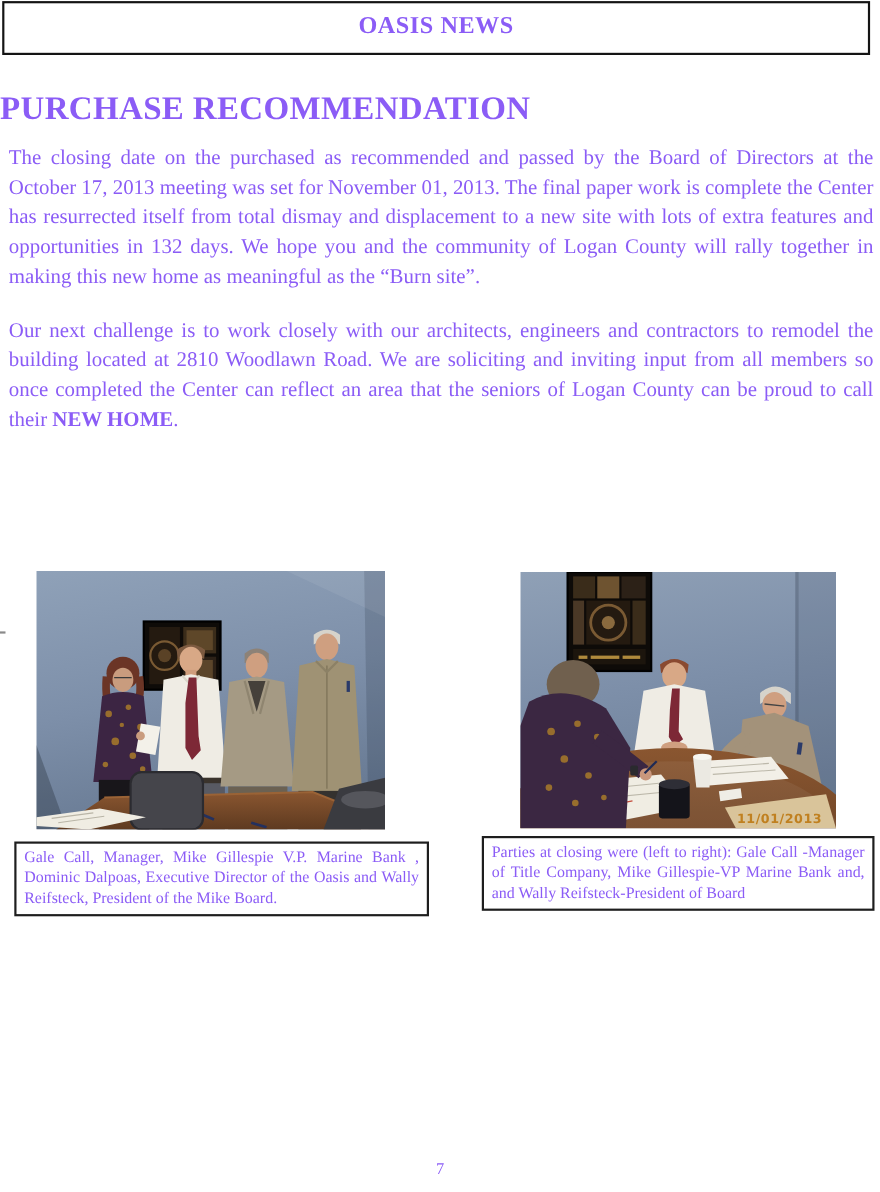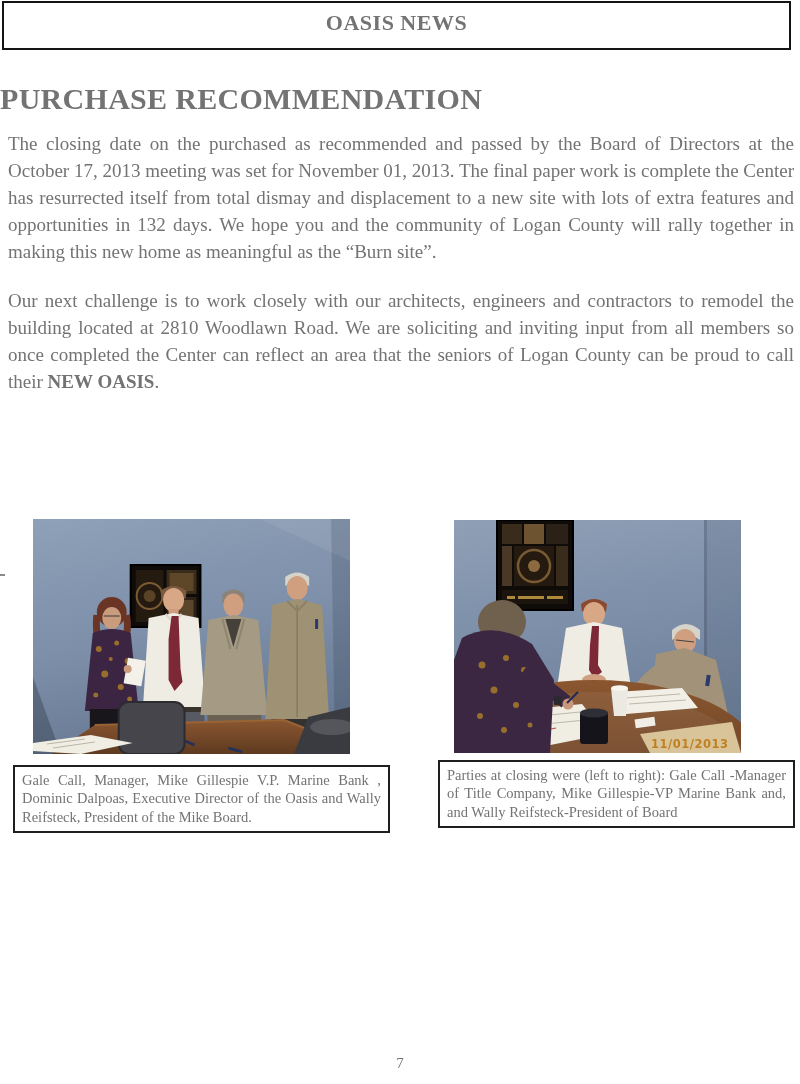--- a/index.html
+++ b/index.html
@@ -1,21 +1,21 @@
 <!DOCTYPE html>
 <html><head>
 <meta charset="utf-8">
 <style>
   html,body{margin:0;padding:0;background:#ffffff;}
   .page{
     position:relative;
     width:800px;height:1084px;
     background:#ffffff;
     font-family:"Liberation Serif", serif;
-    color:#737373;
+    color:#8b5cf6;
     overflow:hidden;
   }
   .masthead{
     position:absolute;left:2px;top:1px;width:789px;height:49px;
     border:2.5px solid #141414;
     box-sizing:border-box;
     display:flex;justify-content:center;align-items:flex-start;
   }
   .masthead-title{
     font-weight:bold;font-size:22px;letter-spacing:.5px;
@@ -57,21 +57,21 @@
 <div class="page">
 
   <div class="masthead">
     <div class="masthead-title">OASIS NEWS</div>
   </div>
 
   <div class="article-title">PURCHASE RECOMMENDATION</div>
 
   <div class="body-copy">
     <p>The closing date on the purchased as recommended and passed by the Board of Directors at the October 17, 2013 meeting was set for November 01, 2013. The final paper work is complete the Center has resurrected itself from total dismay and displacement to a new site with lots of extra features and opportunities in 132 days. We hope you and the community of Logan County will rally together in making this new home as meaningful as the “Burn site”.</p>
-    <p><span>Our next challenge is to work closely with our architects, engineers and contractors to remodel the building located at 2810 Woodlawn Road. We are soliciting and inviting input from all members so once completed the Center can reflect an area that the seniors of Logan County can be proud to call their </span><b>NEW OASIS</b><span>.</span></p>
+    <p><span>Our next challenge is to work closely with our architects, engineers and contractors to remodel the building located at 2810 Woodlawn Road. We are soliciting and inviting input from all members so once completed the Center can reflect an area that the seniors of Logan County can be proud to call their </span><b>NEW HOME</b><span>.</span></p>
   </div>
 
   <div class="stray-mark"></div>
 
   <div class="photo-frame" style="left:33px;top:519px;" role="img" aria-label="Four people standing behind a wooden conference table in a blue-walled meeting room">
     <svg width="317" height="235" viewBox="0 0 318 235" preserveAspectRatio="none">
       <defs>
         <linearGradient id="wallL" x1="0" y1="0" x2="0.25" y2="1">
           <stop offset="0" stop-color="#8fa1b8"></stop>
           <stop offset="0.55" stop-color="#7d8fa9"></stop>
@@ -163,21 +163,21 @@
         <ellipse cx="300" cy="208" rx="22" ry="8" fill="#55565c"></ellipse>
       </g>
 
       <g>
         <polygon points="0,224 58,216 100,224 48,235 0,232" fill="#f0ede3"></polygon>
         <path d="M14,225 L52,220 M20,229 L62,223" stroke="#b9b5a7" stroke-width="1"></path>
       </g>
     </svg>
   </div>
 
-  <div class="photo-frame" style="left:454px;top:520px;" role="img" aria-label="Three people seated at a round wooden table signing closing documents">
+  <div class="photo-frame" style="left:473px;top:520px;" role="img" aria-label="Three people seated at a round wooden table signing closing documents">
     <svg width="287" height="233" viewBox="0 0 287 233" preserveAspectRatio="none">
       <defs>
         <linearGradient id="wallR" x1="0" y1="0" x2="0.2" y2="1">
           <stop offset="0" stop-color="#8fa0b6"></stop>
           <stop offset="0.5" stop-color="#7d8fa9"></stop>
           <stop offset="1" stop-color="#6d7f98"></stop>
         </linearGradient>
         <linearGradient id="tableR" x1="0" y1="0" x2="0" y2="1">
           <stop offset="0" stop-color="#8a5630"></stop>
           <stop offset="1" stop-color="#5a3820"></stop>

